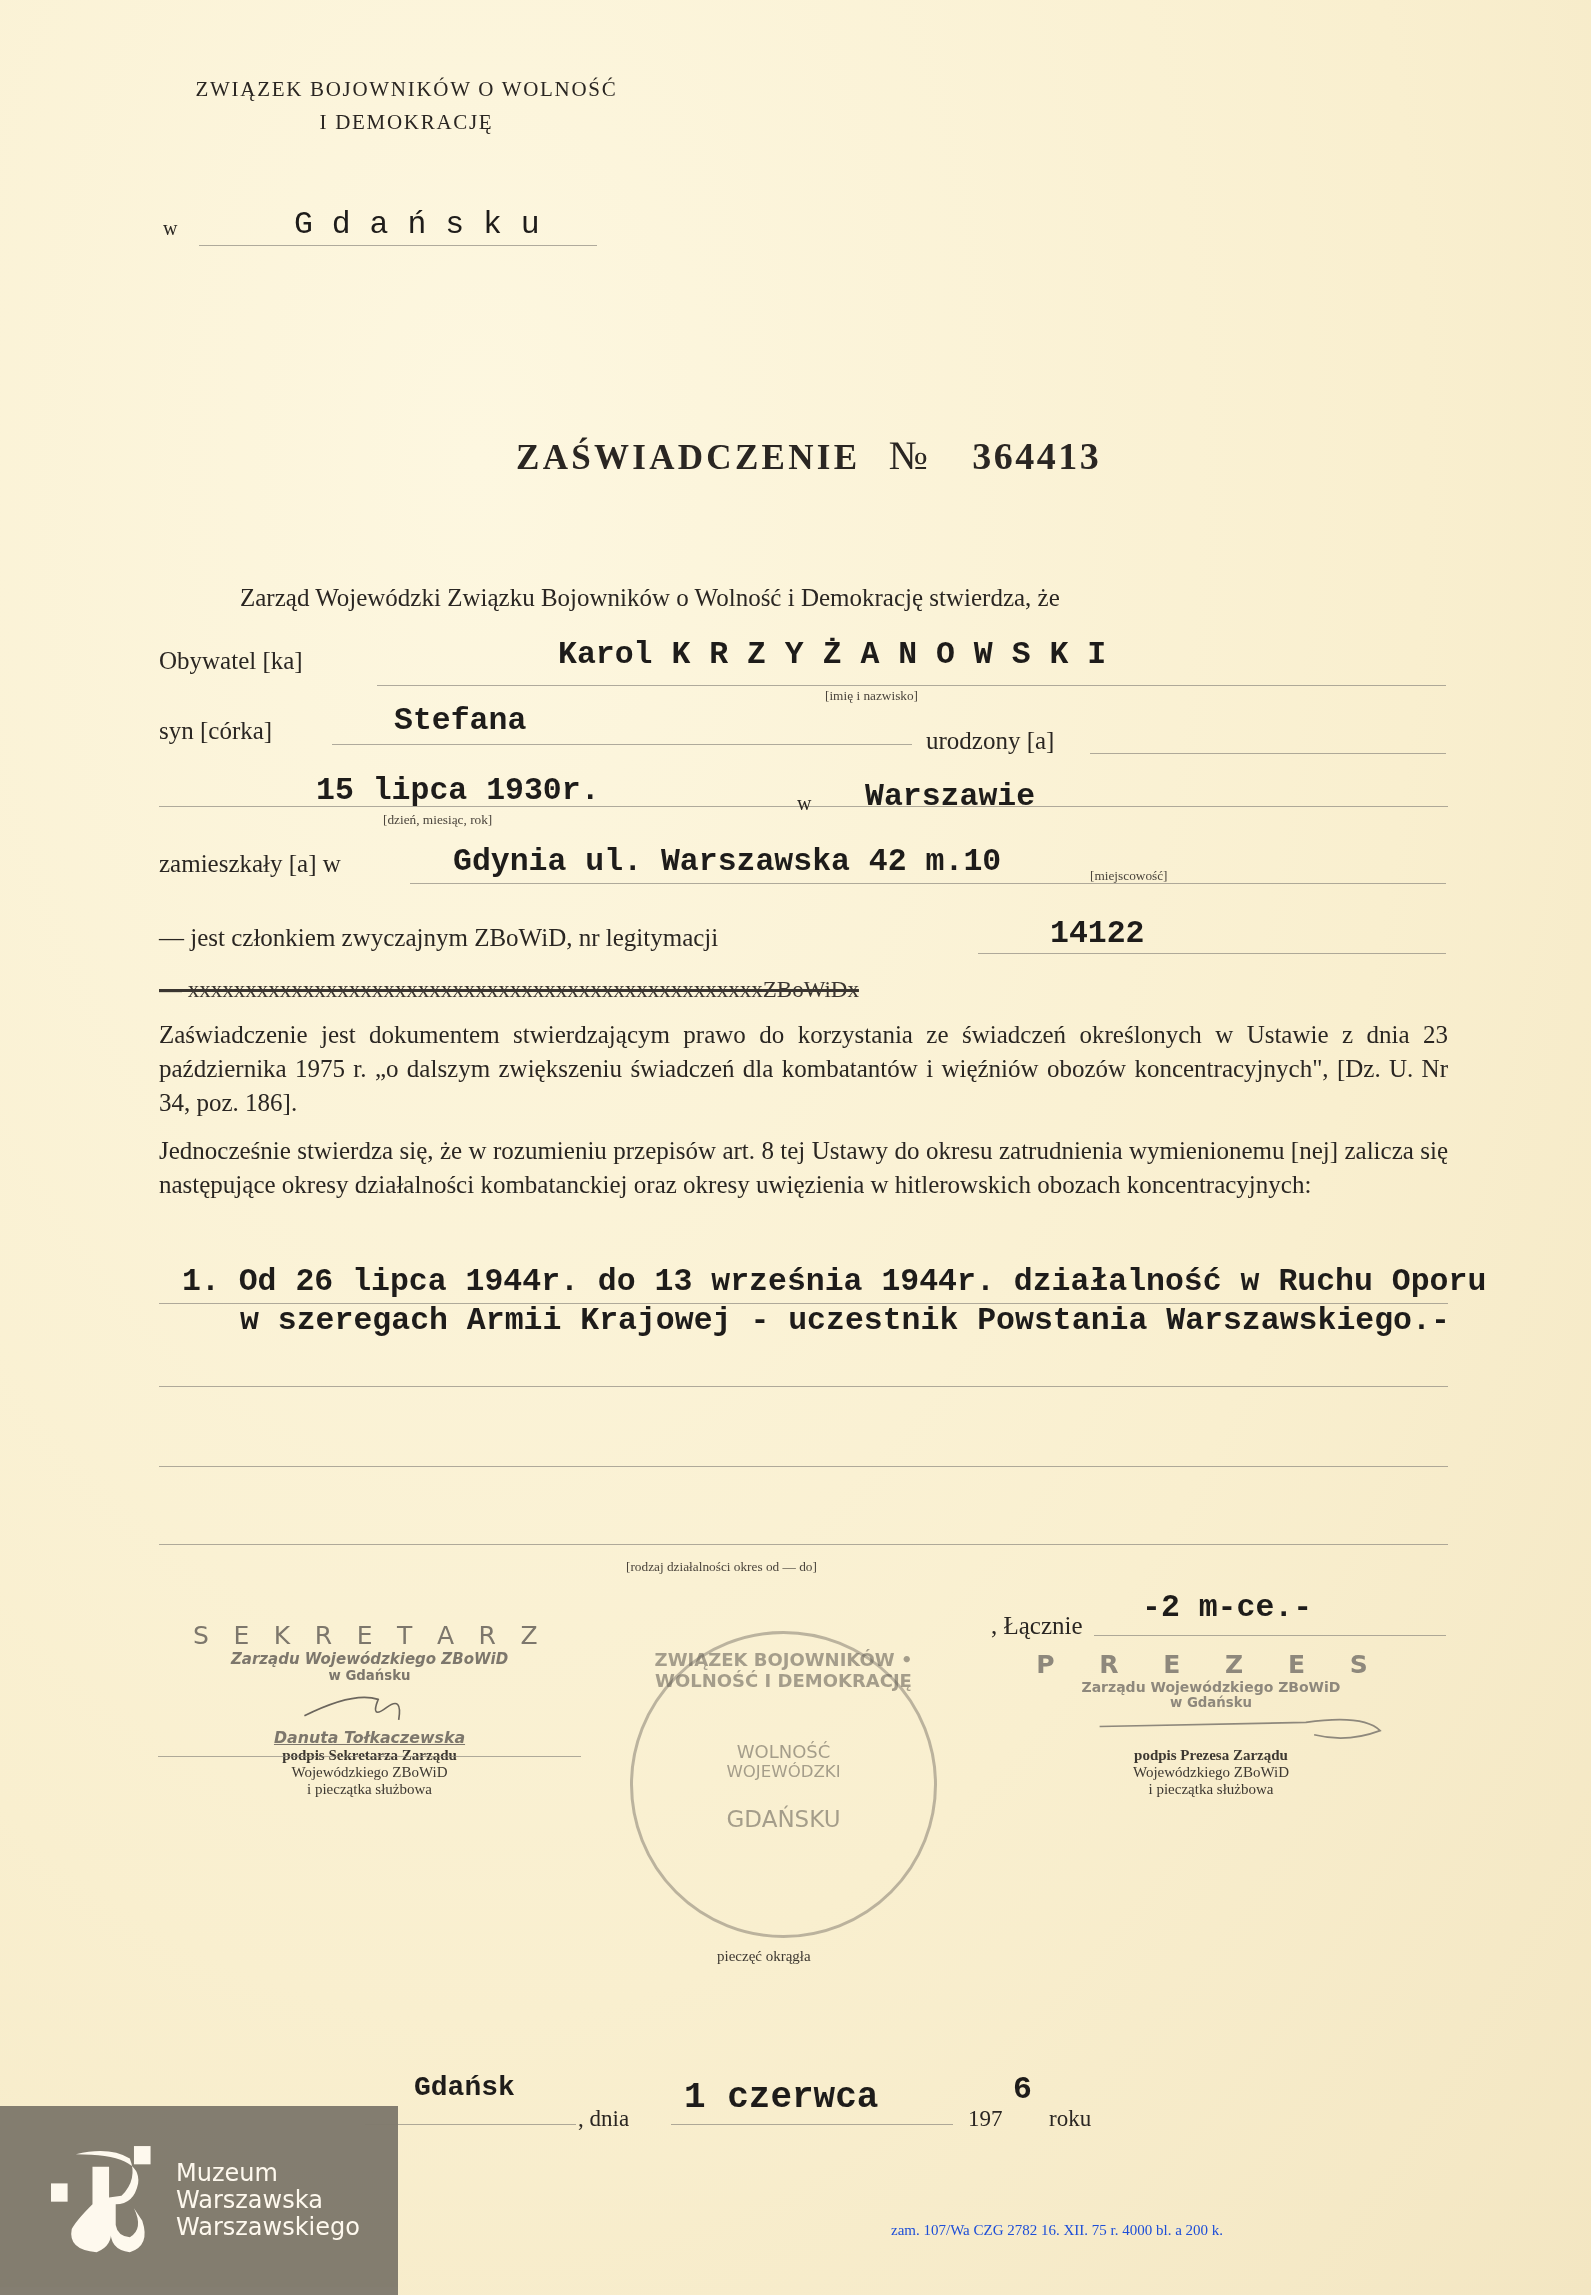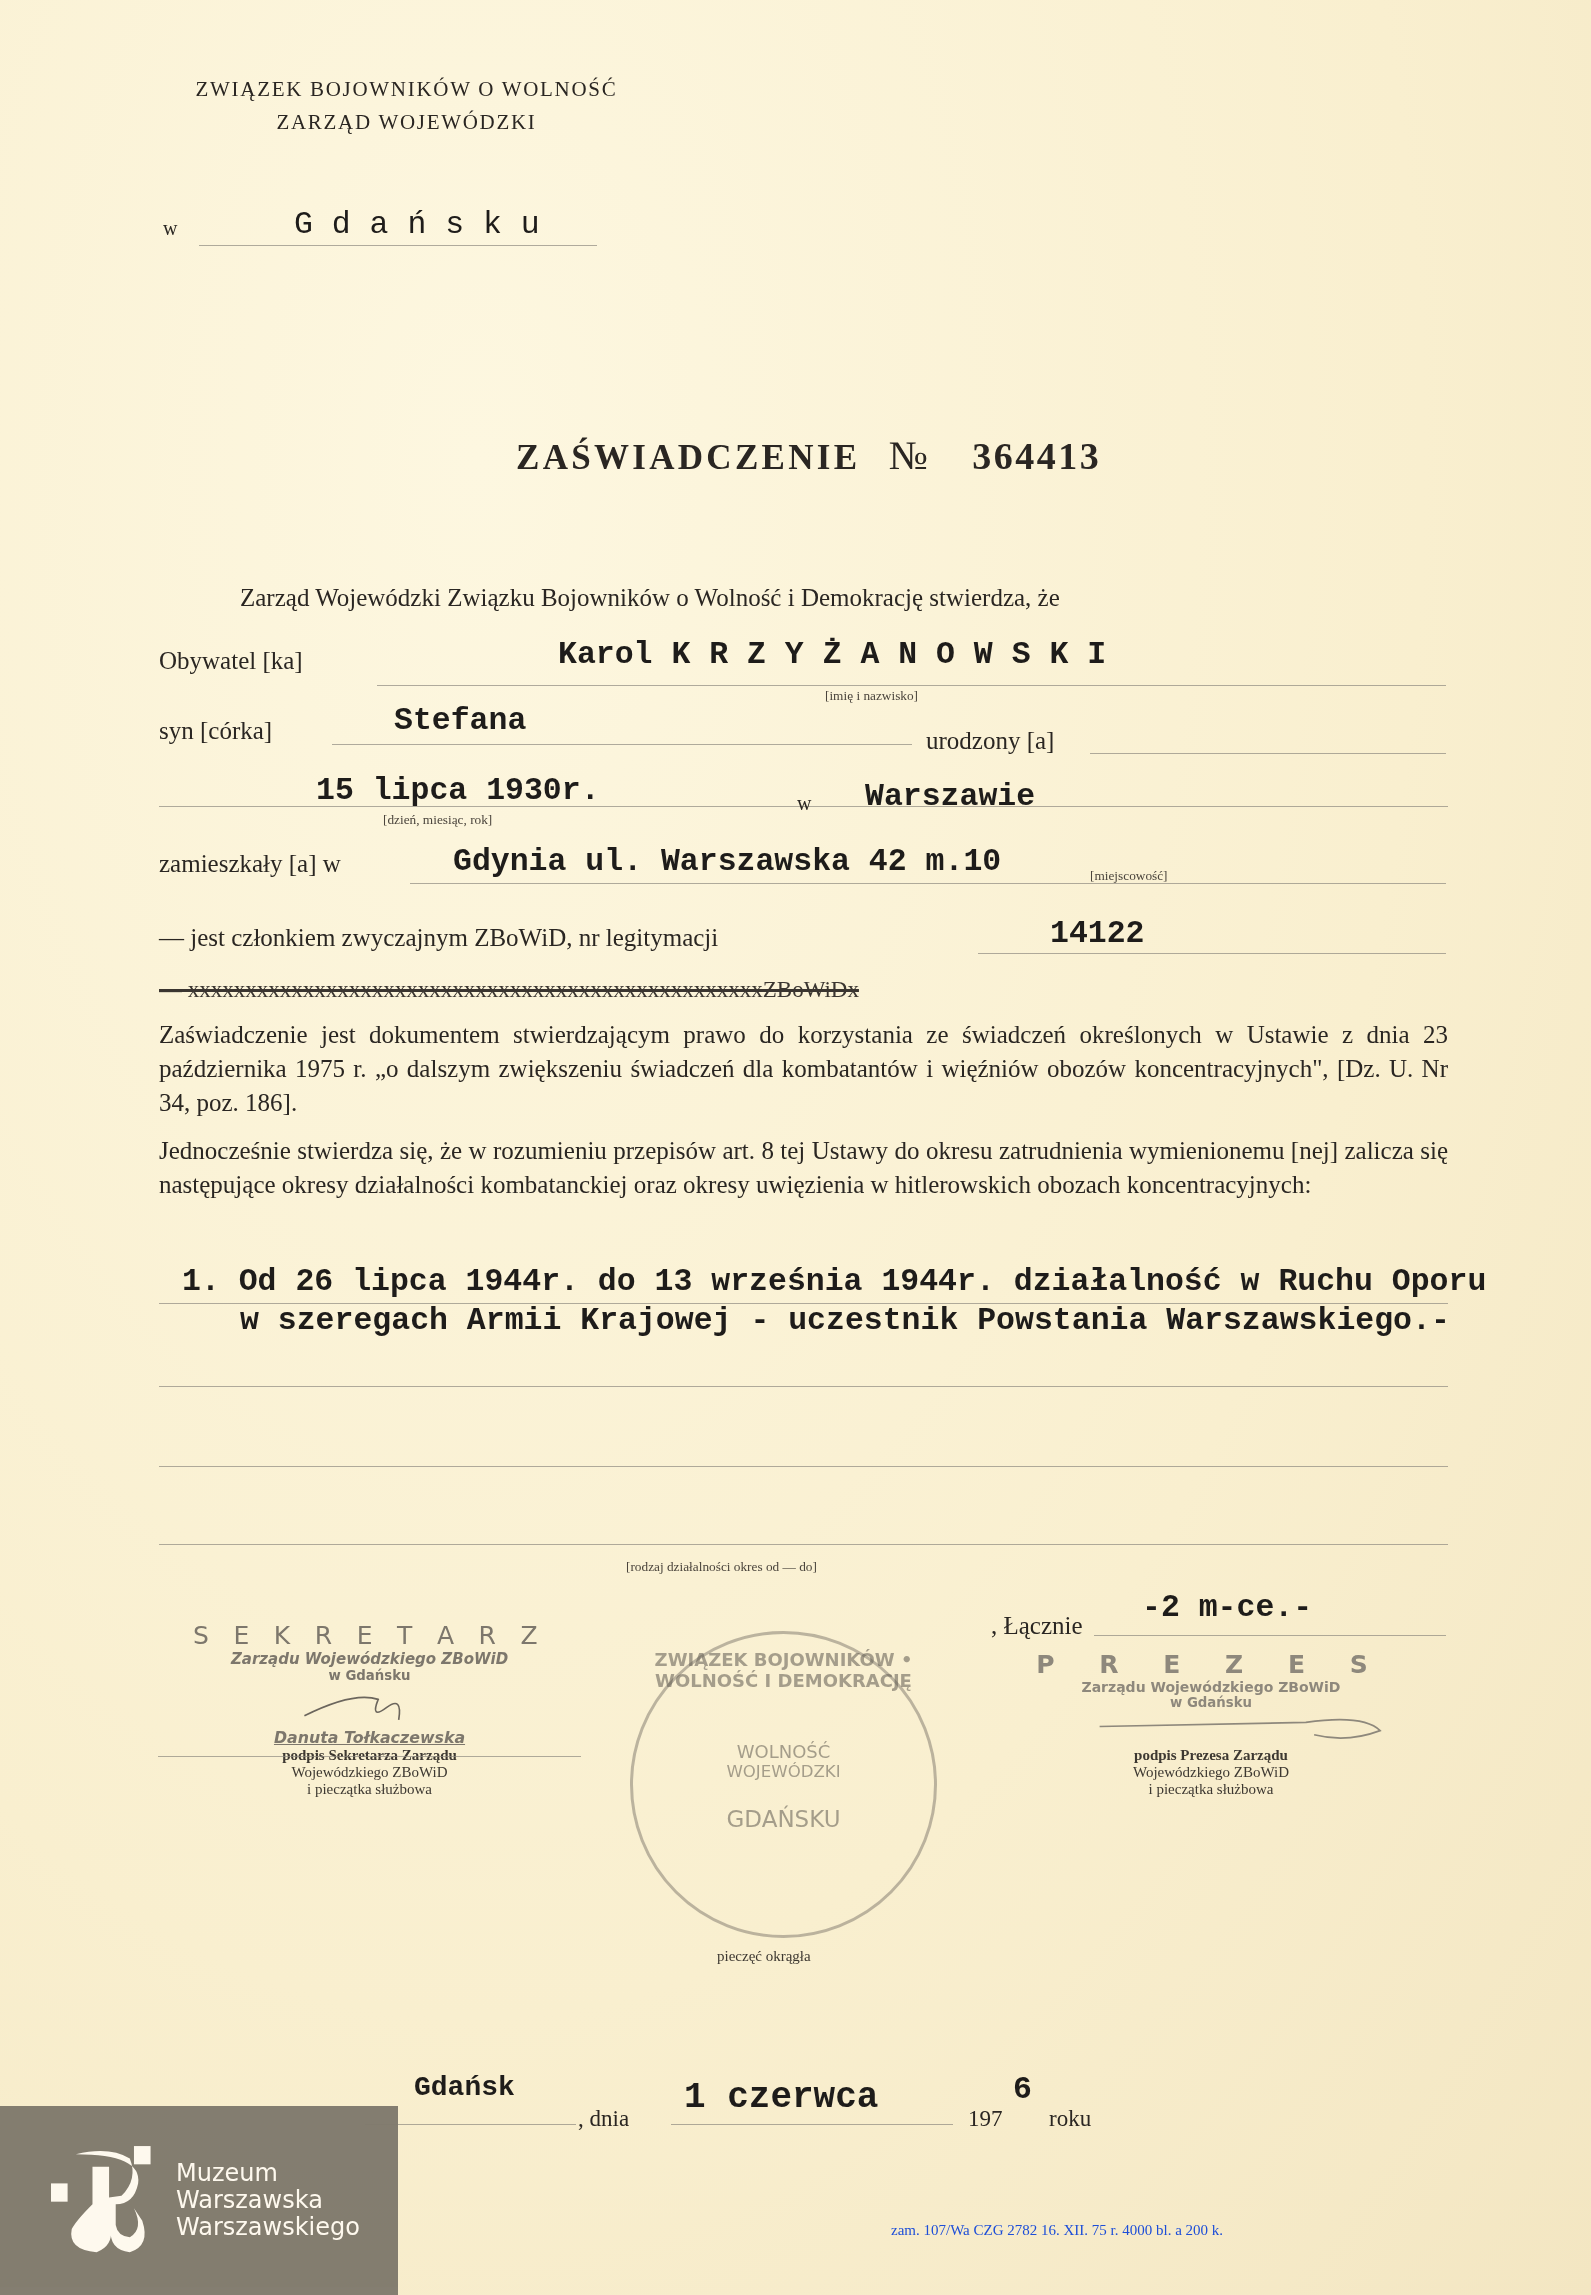--- a/index.html
+++ b/index.html
@@ -28,21 +28,21 @@
   }
   .stamp-inner { width:100%; text-align:center; font-family:"DejaVu Sans", sans-serif; color:rgba(95,90,80,.55); }
   .logo-box { left:0; top:2106px; width:398px; height:190px; background:#807a6d; opacity:.97; }
   .logo-text { color:#fffaf0; font-family:"DejaVu Sans", sans-serif; font-size:24px; line-height:27px; font-weight:500; }
 </style>
 </head>
 <body>
 
 <div class="abs hdr serif" style="top:73px;">
   <div>ZWIĄZEK BOJOWNIKÓW O WOLNOŚĆ</div>
-  <div>ZARZĄD WOJEWÓDZKI</div>
+  <div>I DEMOKRACJĘ</div>
 </div>
 <div class="abs serif" style="left:163px;top:217px;font-size:20px;">w</div>
 <div class="line" style="left:199px;top:245px;width:398px;"></div>
 <div class="abs mono" style="left:294px;top:207px;font-size:31.5px;">G d a ń s k u</div>
 
 <div class="abs" style="left:516px;top:431px;">
   <span class="title serif">ZAŚWIADCZENIE</span>
   <span class="serif" style="font-size:41px;margin-left:25px;">№</span>
   <span class="serif" style="font-size:38px;font-weight:bold;margin-left:41px;letter-spacing:2.5px;">364413</span>
 </div>

